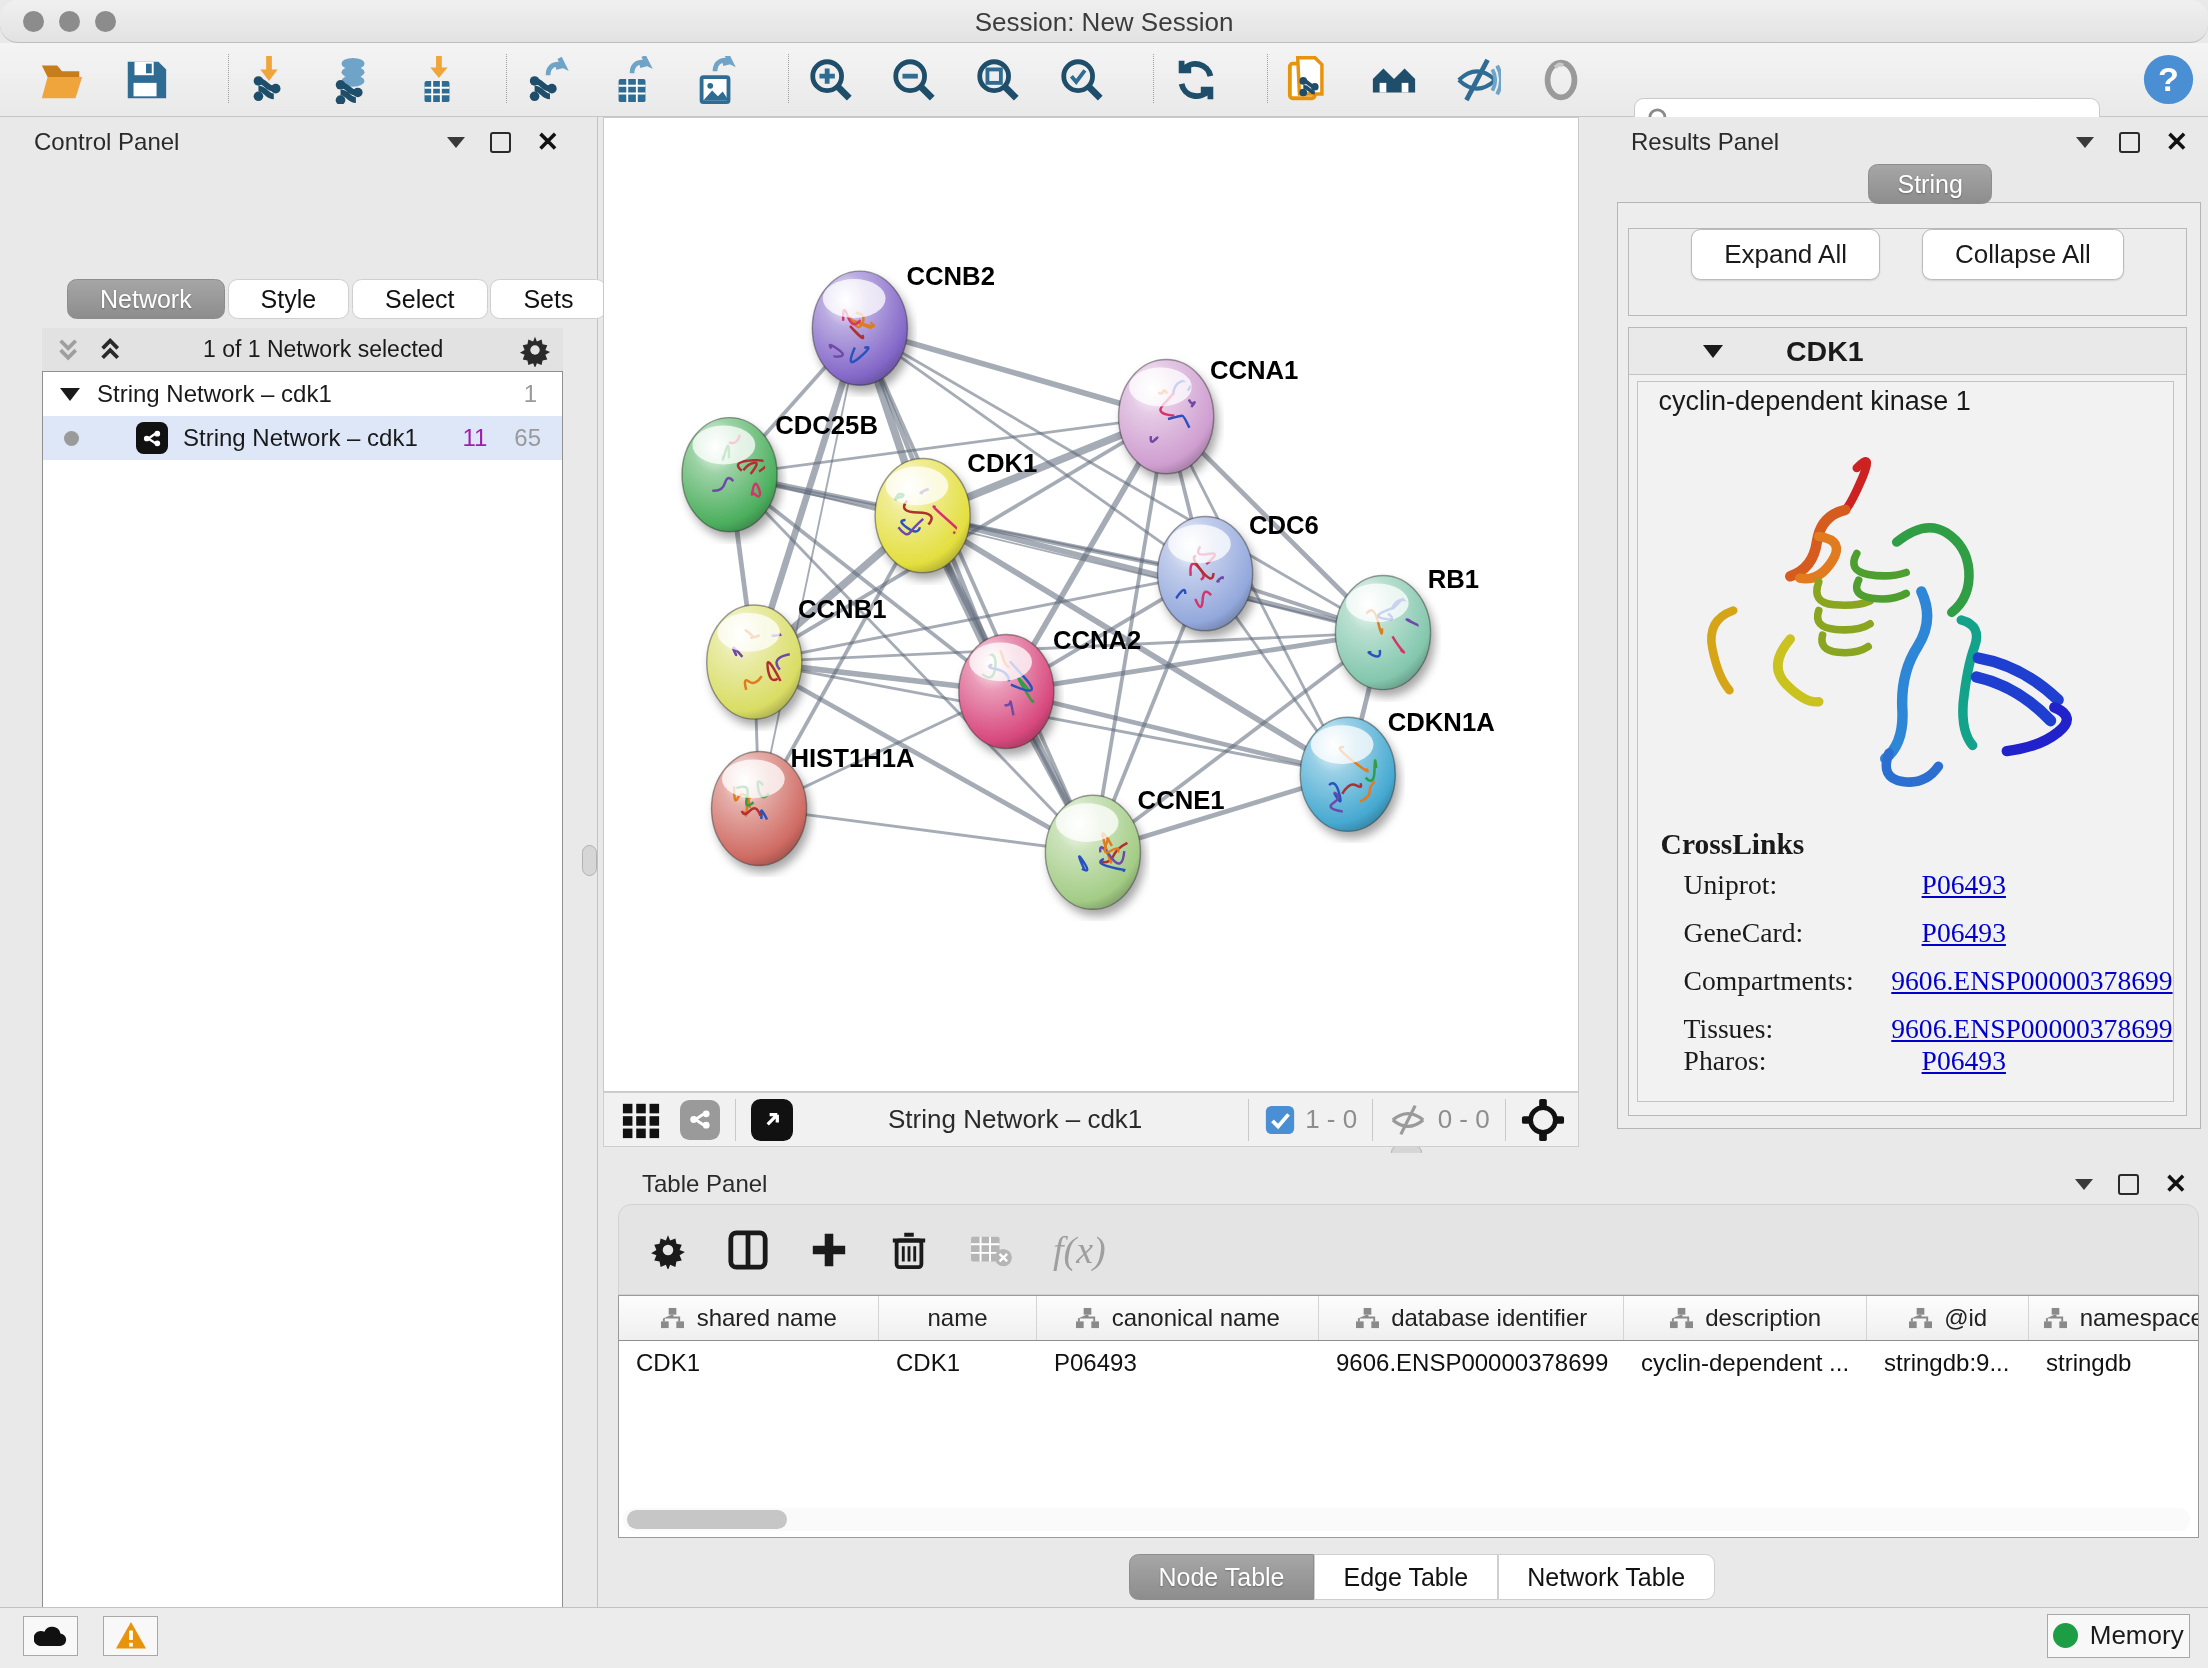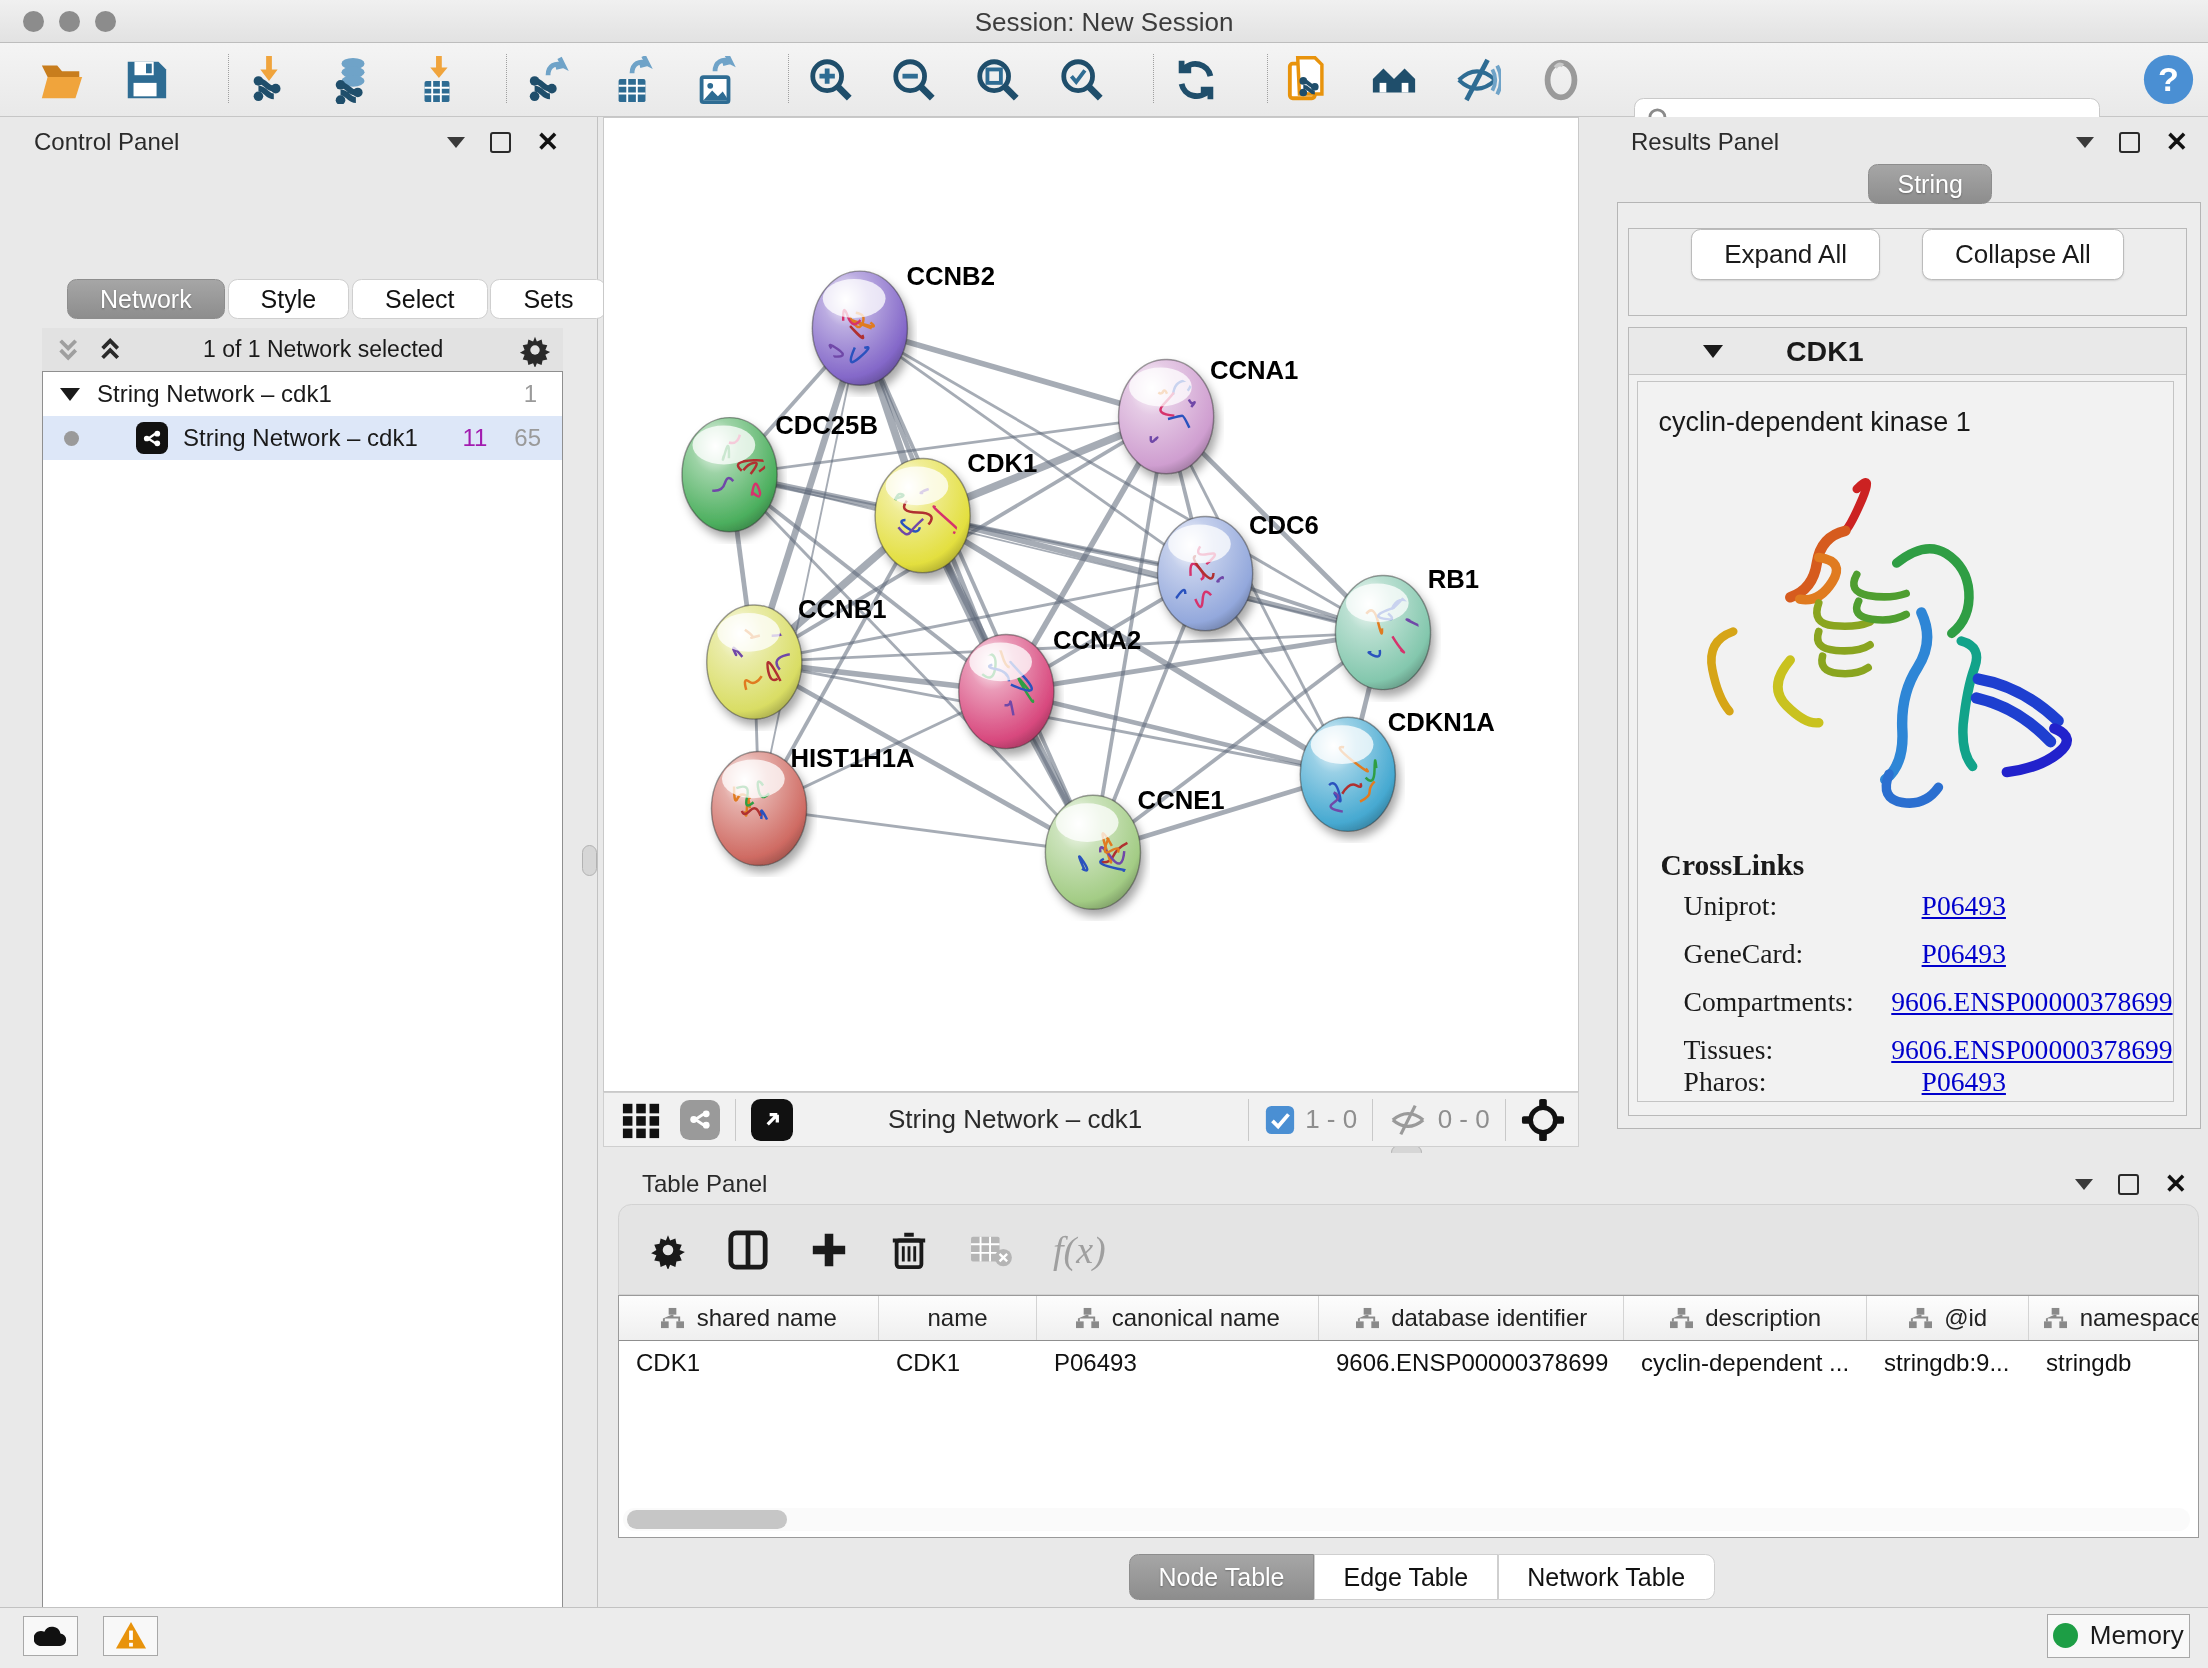--- a/index.html
+++ b/index.html
@@ -2,21 +2,21 @@
 <html style="font-size:15px"><head>
 <meta charset="utf-8">
 <style>
   html,body{margin:0;padding:0;}
   body{width:2208px;height:1668px;position:relative;overflow:hidden;
        font-family:"Liberation Sans",sans-serif;background:#e9e9e9;color:#1a1a1a;
        -webkit-font-smoothing:antialiased;}
   .abs{position:absolute;}
   
   #titlebar{left:0;top:0;width:2208px;height:42px;background:linear-gradient(#f0f0f0,#e2e2e2);
-            border-bottom:1px solid #bdbdbd;}
+            border-bottom:1px solid #bdbdbd;border-radius:18px;}
   .tl{width:21px;height:21px;border-radius:50%;background:#8c8c8c;top:10.5px;}
   #title-text{width:100%;text-align:center;top:6.7px;font-size:26px;color:#3c3c3c;}
   
   #toolbar{left:0;top:43px;width:2208px;height:73px;background:linear-gradient(#f4f4f4,#e9e9e9);
            border-bottom:1px solid #c6c6c6;}
   .tsep{top:11.4px;height:49px;border-left:1.9px dotted #9f9f9f;width:0;}
   .ticon{top:13.3px;width:48px;height:48px;}
   #searchbox{left:1634px;top:55px;width:466px;height:44px;background:#fff;border:1.9px solid #c9c9c9;
              border-radius:9.5px;display:flex;align-items:center;padding-left:11.4px;box-sizing:border-box;}
   
@@ -645,21 +645,21 @@
   <div class="rp-btn">
       <span>Collapse All</span>
     </div>
 </div>
 <div id="rp-gene" class="abs">
   <div id="rp-gene-head">
     <div style="margin-left:74px;width:0;height:0;border-left:10.5px solid transparent;border-right:10.5px solid transparent;border-top:13.3px solid #1a1a1a;"></div>
     <span style="margin-left:63px;font-size:28.5px;font-weight:bold;">CDK1</span>
   </div>
   <div id="rp-gene-body">
-    <div style="margin:25px 0 0 21px;font-size:27px;">cyclin-dependent kinase 1</div>
+    <div style="margin:4px 0 0 21px;font-size:27px;">cyclin-dependent kinase 1</div>
     <svg width="447" height="380" viewBox="0 0 470 400" style="margin:13.3px 0 0 38px;">
       <g fill="none" stroke-linecap="round">
         <path d="M190 40q18-18 6 10t-18 34" stroke="#cc2222" stroke-width="9"></path>
         <path d="M178 84q-26 6-30 34t-28 36" stroke="#d65b1e" stroke-width="11"></path>
         <path d="M150 112q28 4 14 26t-34 18" stroke="#e07b20" stroke-width="10"></path>
         <path d="M60 190q-28 10-22 40t18 44" stroke="#d6a517" stroke-width="9"></path>
         <path d="M120 220q-24 28-4 48t34 18" stroke="#c9c21f" stroke-width="10"></path>
         <path d="M150 160q-8 22 16 24t38-4m-54 10q-6 18 18 20t36-6m-50 12q-4 16 16 18t32-6" stroke="#8aa520" stroke-width="8"></path>
         <path d="M190 130q-10 18 12 22t40-2m-50 8q-8 16 14 19t36-5" stroke="#4f9e30" stroke-width="8"></path>
         <path d="M232 118q30-24 52-10t24 40q2 28-18 44" stroke="#2f9e44" stroke-width="10"></path>

